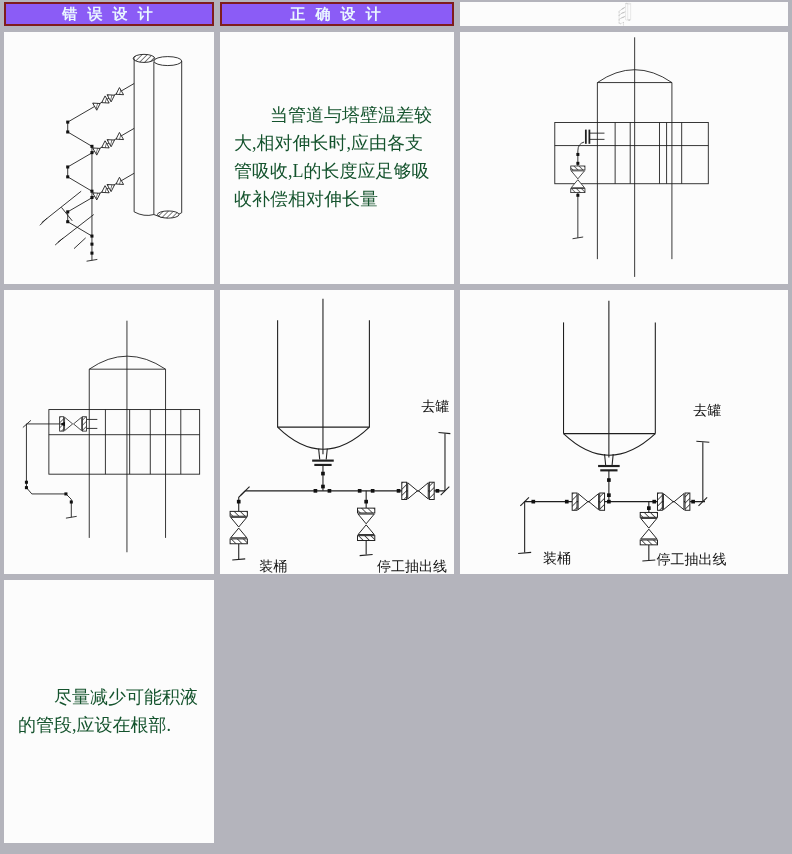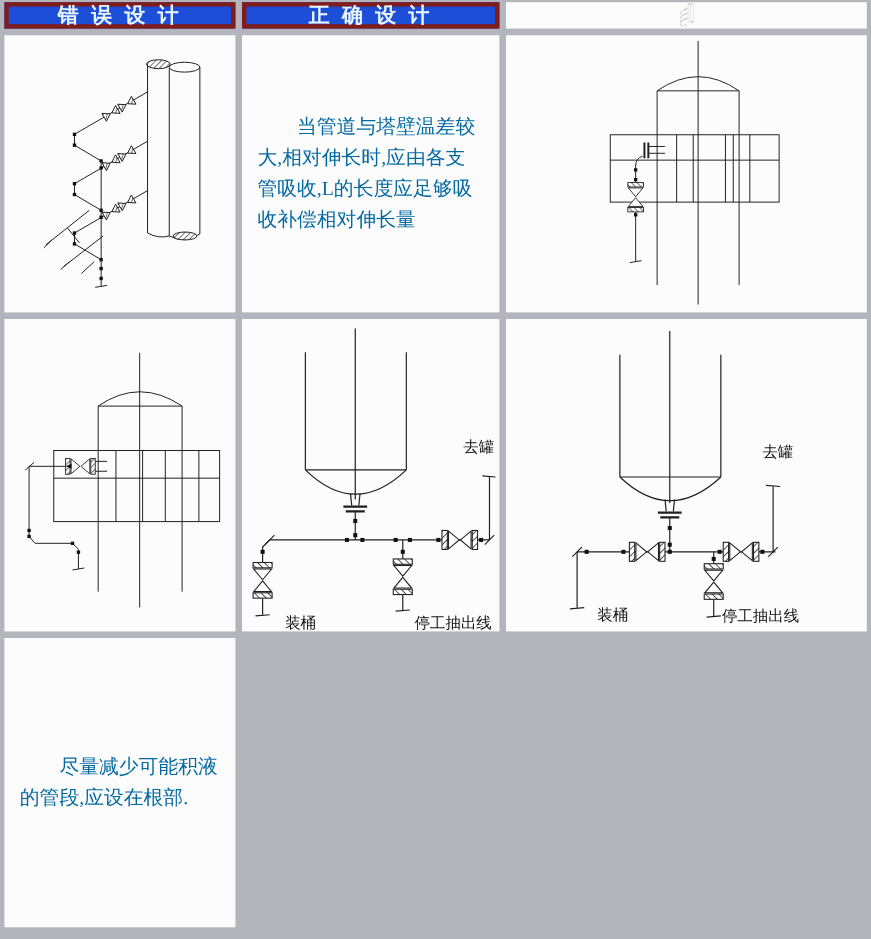--- a/index.html
+++ b/index.html
@@ -7,38 +7,38 @@
     width:792px;height:854px;margin:0 auto;box-sizing:border-box;
     background:#b4b4bc;
     display:grid;
     grid-template-columns:210px 234px 1fr;
     grid-template-rows:24px 252px 284px 263px;
     gap:6px;
     padding:2px 4px 11px 4px;
     font-family:"Liberation Sans",sans-serif;
   }
   .hcell{
-    background:#1d4ed8;
-    border:4px solid #7f1d1d;
+    background:#8b5cf6;
+    border:2px solid #7f1d1d;
     color:#e9f6ff;
     display:flex;align-items:center;justify-content:center;
-    font-size:19px;font-weight:bold;letter-spacing:3px;
+    font-size:15px;font-weight:bold;letter-spacing:3px;
     box-sizing:border-box;
   }
   .cell{
     background:#fcfcfc;
     box-sizing:border-box;
     overflow:hidden;
   }
   .diagram-cell{display:flex;align-items:stretch;justify-content:stretch;}
   .diagram-cell svg{width:100%;height:100%;display:block;}
   .remark-cell{display:flex;align-items:center;padding:0 14px;}
   .remark{
     font-family:"Liberation Serif",serif;
-    font-size:18px;line-height:1.55;color:#0369a1;
+    font-size:18px;line-height:1.55;color:#14532d;
     text-indent:2em;margin:0;width:100%;
   }
   .remark.big{
     font-size:31px;font-weight:bold;text-indent:0;
     text-align:center;letter-spacing:2px;
   }
   .ln{stroke:#1f1f1f;stroke-width:1;fill:none;}
   .bold{stroke-width:2;}
   svg text{font-family:"Liberation Sans",sans-serif;font-size:13px;fill:#111;stroke:none;}
   .hidden-defs{position:absolute;width:0;height:0;overflow:hidden;}

